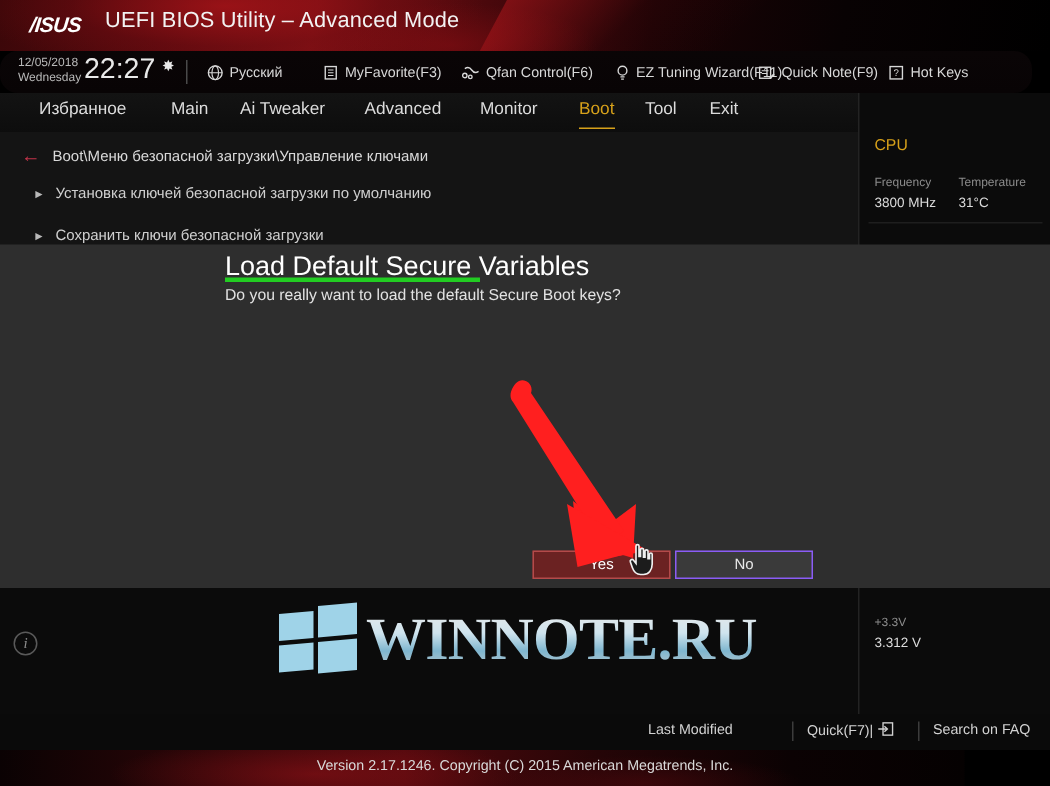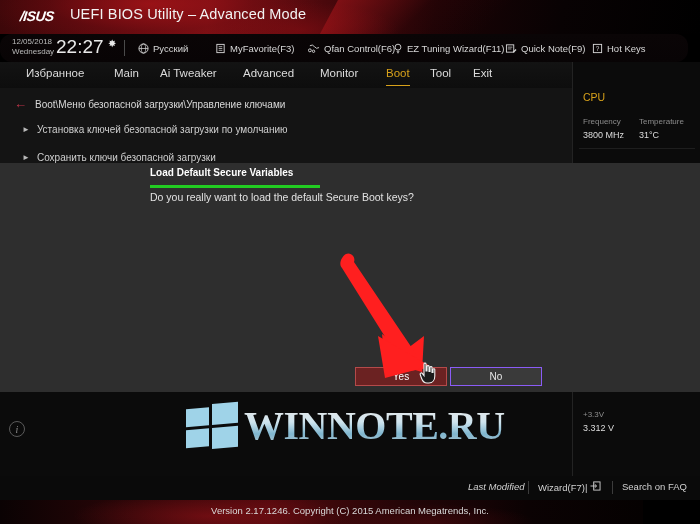--- a/index.html
+++ b/index.html
@@ -168,21 +168,21 @@
   }
 
   
   .overlay {
     position:absolute; left:0; top:163px; width:700px; height:229px;
     background:#2e2e2e;
     z-index:30;
   }
   .modal-title {
     position:absolute; left:150px; top:4px;
-    font-size:10px; font-weight:bold; color:#ffffff;
+    font-size:18px; font-weight:normal; color:#ffffff;
   }
   .title-underline {
     position:absolute; left:150px; top:22px; width:170px; height:3px;
     background:#22cc22;
   }
   .modal-msg {
     position:absolute; left:150px; top:28px;
     font-size:10.5px; color:#e2e2e2;
   }
   .btn {
@@ -247,21 +247,21 @@
       <span class="ico">
         <svg width="12" height="11" viewBox="0 0 13 12">
             <path d="M2 3 q3 -2 5 1 q2 3 5 1" fill="none" stroke="#d8d8d8" stroke-width="1"></path>
             <circle cx="2" cy="8" r="1.6" fill="none" stroke="#d8d8d8" stroke-width="1"></circle>
             <circle cx="6" cy="9" r="1.3" fill="none" stroke="#d8d8d8" stroke-width="1"></circle>
           </svg>
       </span>
       <span>Qfan Control(F6)</span>
     </div>
 
-    <div class="tb-item" style="left:393px;">
+    <div class="tb-item" style="left:410px;">
       <span class="ico">
         <svg width="10" height="11" viewBox="0 0 10 12">
             <circle cx="5" cy="4.5" r="3.2" fill="none" stroke="#d8d8d8" stroke-width="1"></circle>
             <line x1="3.5" y1="9" x2="6.5" y2="9" stroke="#d8d8d8" stroke-width="1"></line>
             <line x1="4" y1="10.6" x2="6" y2="10.6" stroke="#d8d8d8" stroke-width="1"></line>
           </svg>
       </span>
       <span>EZ Tuning Wizard(F11)</span>
     </div>
 
@@ -339,24 +339,24 @@
     <div class="win-logo">
       <span style="left:0;    top:3px;  width:23px; height:18px;"></span>
       <span style="left:26px; top:0;    width:26px; height:21px;"></span>
       <span style="left:0;    top:24px; width:23px; height:18px;"></span>
       <span style="left:26px; top:24px; width:26px; height:21px;"></span>
     </div>
     <div class="wm-text">WINNOTE.RU</div>
   </div>
 
   <div class="statusbar">
-    <div class="sb-item" style="left:468px;font-style:italic;">Last Modified</div>
+    <div class="sb-item" style="left:432px;">Last Modified</div>
     <div class="sb-sep" style="left:528px;"></div>
     <div class="sb-item" style="left:538px;">
-      <span>Wizard(F7)|</span>
+      <span>Quick(F7)|</span>
       <span>
         <svg width="11" height="10" viewBox="0 0 12 11">
             <rect x="4" y="1" width="7" height="9" fill="none" stroke="#d2d2d2" stroke-width="1"></rect>
             <line x1="0.5" y1="5.5" x2="7" y2="5.5" stroke="#d2d2d2" stroke-width="1"></line>
             <path d="M5 3.4 L7.2 5.5 L5 7.6" fill="none" stroke="#d2d2d2" stroke-width="1"></path>
           </svg>
       </span>
     </div>
     <div class="sb-sep" style="left:612px;"></div>
     <div class="sb-item" style="left:622px;">Search on FAQ</div>

